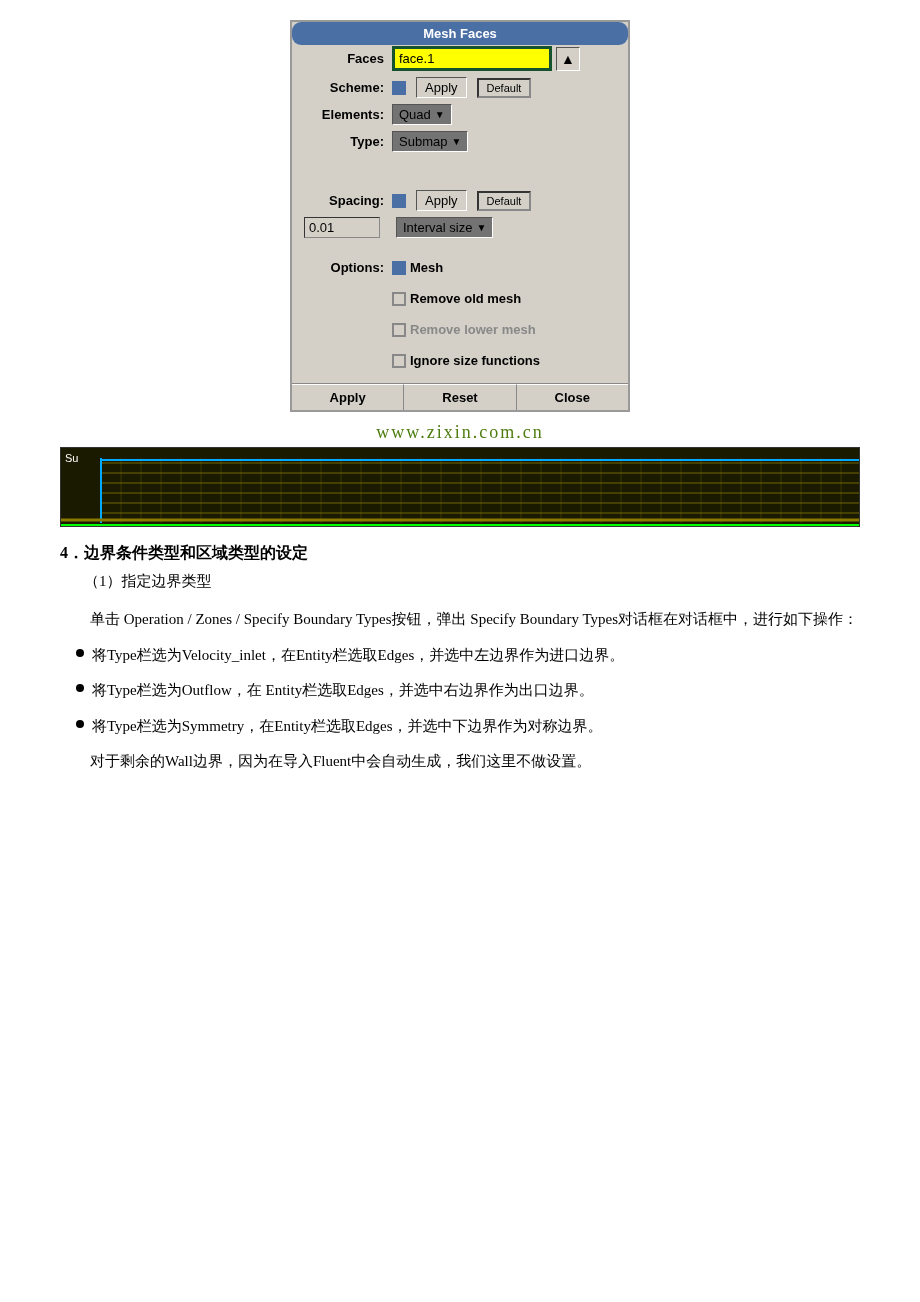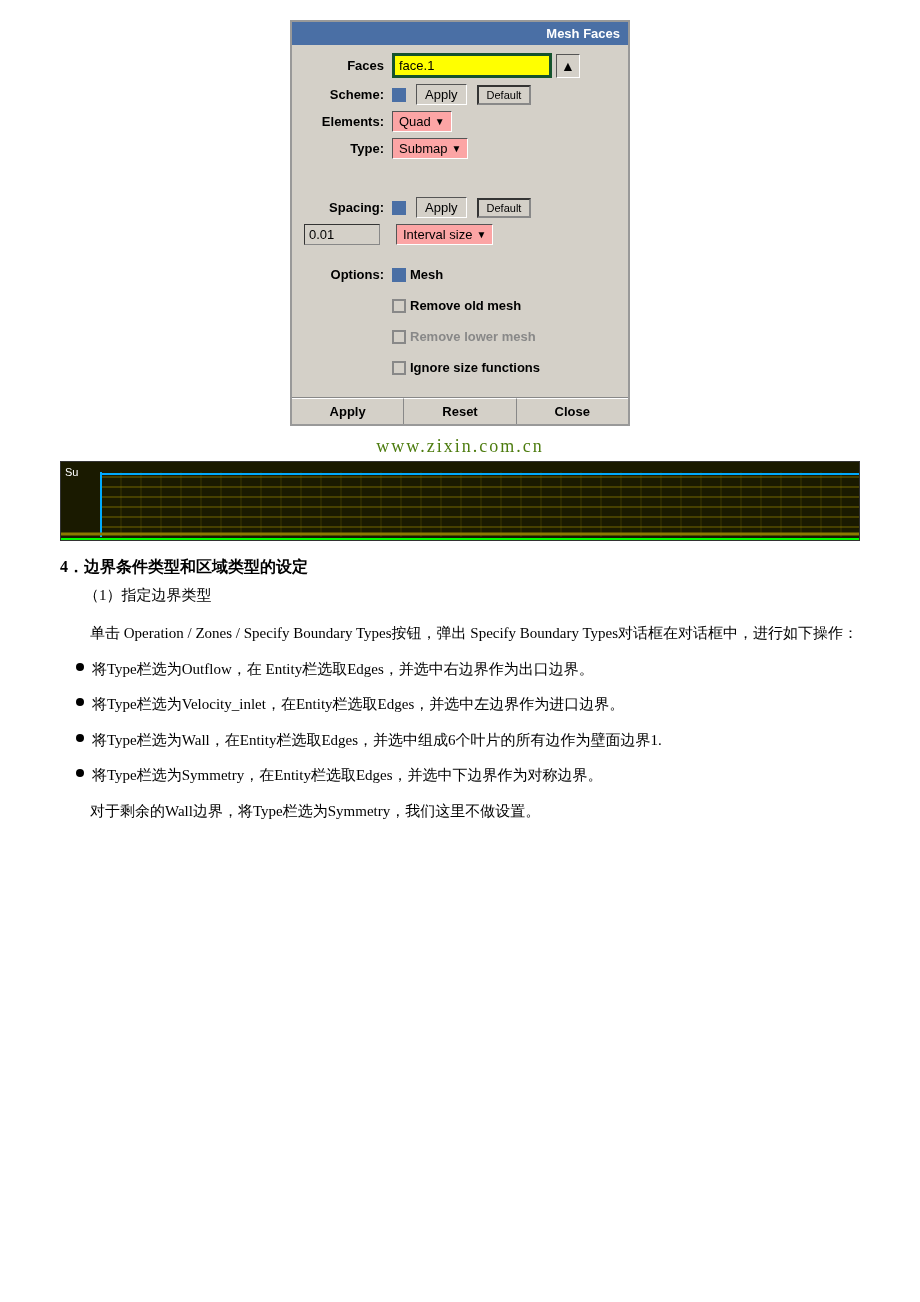--- a/index.html
+++ b/index.html
@@ -24,28 +24,29 @@
       border: 2px solid #999;
       background: #d4d0c8;
       width: 340px;
       font-family: Arial, sans-serif;
       font-size: 13px;
     }
 
     .dialog-title {
       background: #4a6fa5;
       color: #ffffff;
-      text-align: right;
+      text-align: center;
       padding: 4px 8px;
       font-weight: bold;
       font-size: 13px;
+      border-radius: 9px;
     }
 
     .dialog-body {
-      padding: 8px 12px;
+      padding: 1px 12px;
     }
 
     .dialog-row {
       display: flex;
       align-items: center;
       margin-bottom: 6px;
     }
 
     .dialog-label {
       font-weight: bold;
@@ -95,21 +96,21 @@
       width: 14px;
       height: 14px;
       background: #d4d0c8;
       border: 2px solid #888;
       display: inline-block;
       margin-right: 4px;
       flex-shrink: 0;
     }
 
     .dropdown-btn {
-      background: #fca5a5;
+      background: #737373;
       border: 1px solid #555;
       border-right: 1px solid #fff;
       border-bottom: 1px solid #fff;
       padding: 2px 6px;
       font-size: 13px;
       font-family: Arial, sans-serif;
       display: flex;
       align-items: center;
       gap: 4px;
       cursor: pointer;
@@ -431,33 +432,29 @@
 
 <div>
 
   <div class="section-heading">4．边界条件类型和区域类型的设定</div>
   <div class="sub-heading">（1）指定边界类型</div>
 
   <div class="paragraph">单击 Operation / Zones / Specify Boundary Types按钮，弹出 Specify Boundary Types对话框在对话框中，进行如下操作：</div>
 
   <div class="bullet-item">
     <div class="bullet-dot"></div>
+    <div class="bullet-text">将Type栏选为Velocity_inlet，在Entity栏选取Edges，并选中左边界作为进口边界。</div>
+  </div>
+
+  <div class="bullet-item">
+    <div class="bullet-dot"></div>
     <div class="bullet-text">将Type栏选为Outflow，在 Entity栏选取Edges，并选中右边界作为出口边界。</div>
   </div>
 
-  <div class="bullet-item">
-    <div class="bullet-dot"></div>
-    <div class="bullet-text">将Type栏选为Velocity_inlet，在Entity栏选取Edges，并选中左边界作为进口边界。</div>
-  </div>
-
-  <div class="bullet-item">
-    <div class="bullet-dot"></div>
-    <div class="bullet-text">将Type栏选为Wall，在Entity栏选取Edges，并选中组成6个叶片的所有边作为壁面边界1.</div>
-  </div>
 
   <div class="bullet-item">
     <div class="bullet-dot"></div>
     <div class="bullet-text">将Type栏选为Symmetry，在Entity栏选取Edges，并选中下边界作为对称边界。</div>
   </div>
 
-  <div class="paragraph">对于剩余的Wall边界，将Type栏选为Symmetry，我们这里不做设置。</div>
+  <div class="paragraph">对于剩余的Wall边界，因为在导入Fluent中会自动生成，我们这里不做设置。</div>
 
 </div>
 
 </body></html>

